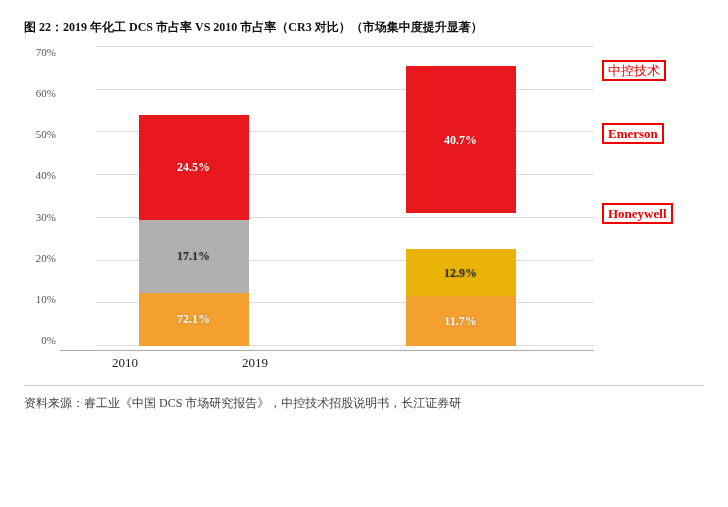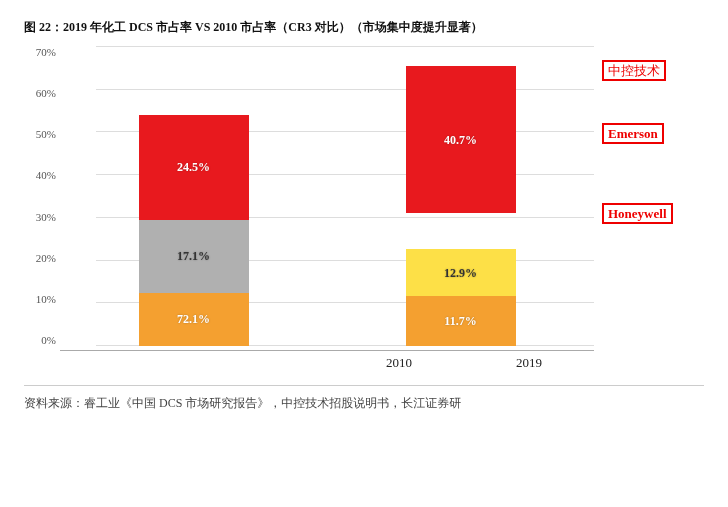--- a/index.html
+++ b/index.html
@@ -164,36 +164,36 @@
                 </div>
               </div>
 
               <div class="bar-group">
                 <div class="bar-stack" style="height: 279.9px;">
 
                   <div class="bar-segment" style="height:59px; background:#f4a030;">
                     <span class="bar-label" style="top:50%; transform:translate(-50%,-50%);">11.7%</span>
                   </div>
 
-                  <div class="bar-segment" style="height:55.3px; background:#fde047;margin-top:36px;">
+                  <div class="bar-segment" style="height:55.3px; background:#eab308;margin-top:36px;">
                     <span class="bar-label dark" style="top:50%; transform:translate(-50%,-50%);">12.9%</span>
                   </div>
 
                   <div class="bar-segment" style="height:174.4px; background:#e8191e;padding-left:14px;">
                     <span class="bar-label" style="top:50%; transform:translate(-50%,-50%);">40.7%</span>
                   </div>
                 </div>
               </div>
 
             </div>
           </div>
         </div>
 
         <div style="display:flex; flex-direction:row; margin-left:36px; margin-top:4px; border-top:1px solid #aaa;">
-          <div style="flex:1; display:flex; justify-content:flex-end; padding-top:4px;">
+          <div style="flex:1; display:flex; justify-content:flex-start; padding-top:4px;">
             <div style="width:130px; text-align:center;">2010</div>
             <div style="width:130px; text-align:center;">2019</div>
           </div>
         </div>
       </div>
 
       <div style="width:110px; display:flex; flex-direction:column; padding-left:8px; padding-top: 10px; gap:38px; position:relative; height:280px; justify-content:flex-start; margin-top:0px;">
 
         <div style="position:absolute; top: 16px; left:8px;">
           <span class="legend-text" style="font-size:13px; font-weight:normal; color:#e00; border:2px solid #e00; padding:1px 4px;">中控技术</span>

